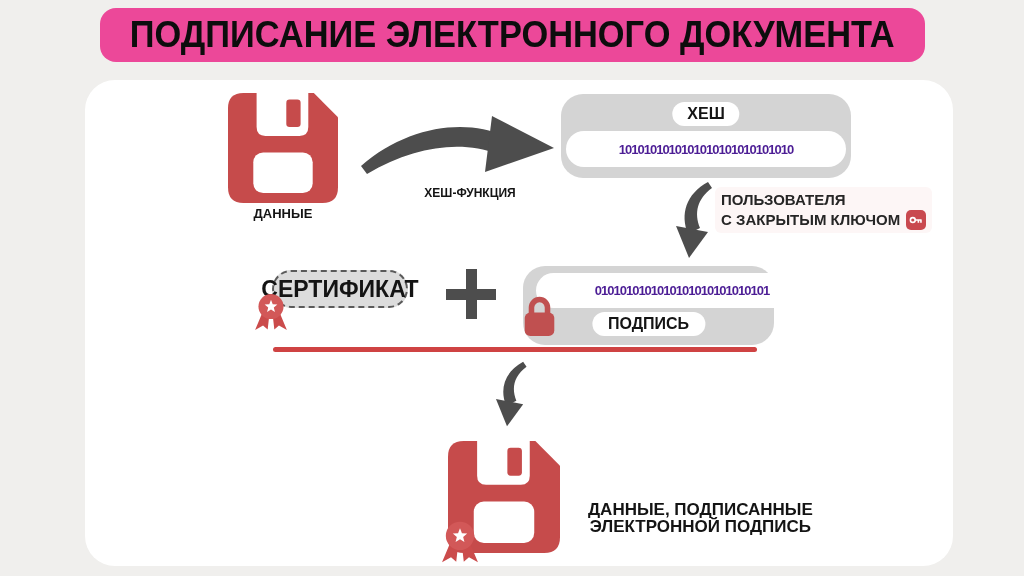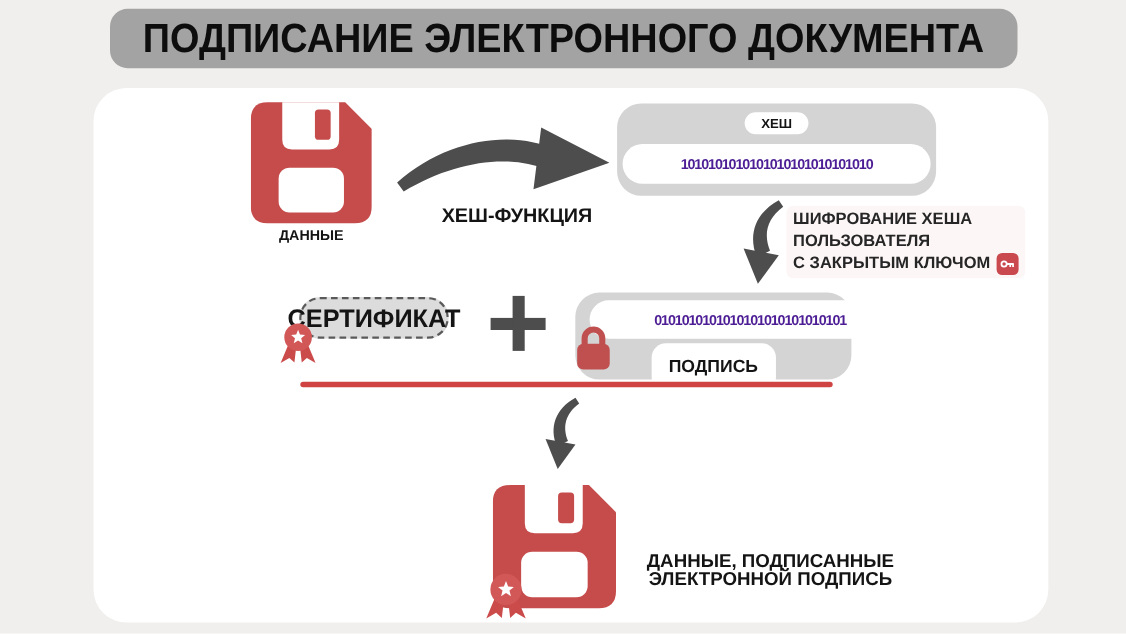--- a/index.html
+++ b/index.html
@@ -4,46 +4,46 @@
 <style>
   html,body{margin:0;padding:0;}
   body{
     width:1024px;height:576px;position:relative;overflow:hidden;
     background:#f0efed;
     font-family:"Liberation Sans","DejaVu Sans",sans-serif;
     -webkit-font-smoothing:antialiased;
   }
   .title-box{
     position:absolute;left:100px;top:8px;width:825px;height:54px;
-    background:#a3a3a3;border-radius:16px;
+    background:#ec4899;border-radius:16px;
     display:flex;align-items:center;justify-content:center;
   }
   .title-box .t{
     font-size:37px;font-weight:bold;color:#0d0d0d;letter-spacing:0px;
     transform:scaleX(.93);white-space:nowrap;
   }
   .card{
     position:absolute;left:85px;top:80px;width:868px;height:486px;
     background:#ffffff;border-radius:30px;
   }
   .abs{position:absolute;}
   .lbl{font-weight:bold;color:#141414;text-align:center;}
 
   
   .floppy1{left:143px;top:12px;width:110px;height:112px;}
   .data-label{left:118px;top:126px;width:160px;font-size:13px;}
   .arrow-right{left:272px;top:24px;width:202px;height:80px;}
-  .hashfn-label{left:295px;top:106px;width:180px;font-size:18px;}
+  .hashfn-label{left:295px;top:106px;width:180px;font-size:12px;}
 
   
   .hash-box{left:476px;top:14px;width:290px;height:84px;background:#d4d4d4;border-radius:22px;}
   .hash-pill{
     position:absolute;left:50%;top:8px;transform:translateX(-50%);
     background:#fff;border-radius:13px;padding:3px 15px;
-    font-size:12px;font-weight:bold;color:#141414;white-space:nowrap;
+    font-size:16px;font-weight:bold;color:#141414;white-space:nowrap;
   }
   .bin-pill{
     position:absolute;background:#fff;border-radius:18px;
     display:flex;align-items:center;justify-content:center;
     font-weight:bold;color:#4c1d95;font-size:13px;letter-spacing:-1px;white-space:nowrap;
   }
   .hash-bin{left:5px;top:37px;width:280px;height:36px;}
 
   
   .swoosh1{left:577px;top:100px;width:54px;height:80px;}
@@ -67,21 +67,21 @@
   .rosette1{left:165px;top:209px;width:42px;height:46px;}
   .plus{left:361px;top:189px;width:50px;height:50px;}
   .plus::before{content:"";position:absolute;left:0;top:20px;width:50px;height:11px;background:#4d4d4d;}
   .plus::after{content:"";position:absolute;left:20px;top:0;width:11px;height:50px;background:#4d4d4d;}
 
   
   .sig-box{left:438px;top:186px;width:251px;height:79px;background:#d4d4d4;border-radius:22px;}
   .sig-bin{left:13px;top:7px;width:292px;height:35px;}
   .sig-pill{
     position:absolute;left:50%;top:46px;transform:translateX(-50%);
-    background:#fff;border-radius:13px;padding:13px 16px;
+    background:#fff;border-radius:13px;padding:3px 16px;
     font-size:16px;font-weight:bold;color:#141414;white-space:nowrap;
   }
   .lock{left:436px;top:212px;width:37px;height:46px;}
 
   .red-line{left:188px;top:267px;width:484px;height:5px;background:#cf4343;border-radius:3px;}
   .swoosh2{left:396px;top:280px;width:52px;height:68px;}
 
   .floppy2{left:363px;top:360px;width:112px;height:114px;}
   .rosette2{left:351px;top:436px;width:48px;height:52px;}
   .result-label{
@@ -115,23 +115,20 @@
   <div class="abs hash-box">
     <div class="hash-pill">ХЕШ</div>
     <div class="bin-pill hash-bin">1010101010101010101010101010</div>
   </div>
 
   <svg class="abs swoosh1" viewBox="0 0 54 80">
     <path d="M46 2 C 24 14, 18 34, 26 54 L 38 48 C 32 33, 35 19, 50 8 Z" fill="#4d4d4d"></path>
     <polygon points="14,46 46,52 27,78" fill="#4d4d4d"></polygon>
   </svg>
   <div class="abs enc-note">
-    <div class="enc-line">
-        <span>ШИФРОВАНИЕ ХЕША</span>
-      </div>
     <div class="enc-line">
         <span>ПОЛЬЗОВАТЕЛЯ</span>
       </div>
     <div class="enc-line">
       <span>С ЗАКРЫТЫМ КЛЮЧОМ</span>
       <span class="key-badge">
         <svg width="16" height="16" viewBox="0 0 20 20">
           <circle cx="6" cy="10" r="3" fill="none" stroke="#ffffff" stroke-width="2"></circle>
           <path d="M9 10 H17 M13 10 v3.5 M16.2 10 v3.5" stroke="#ffffff" stroke-width="2" fill="none"></path>
         </svg>

